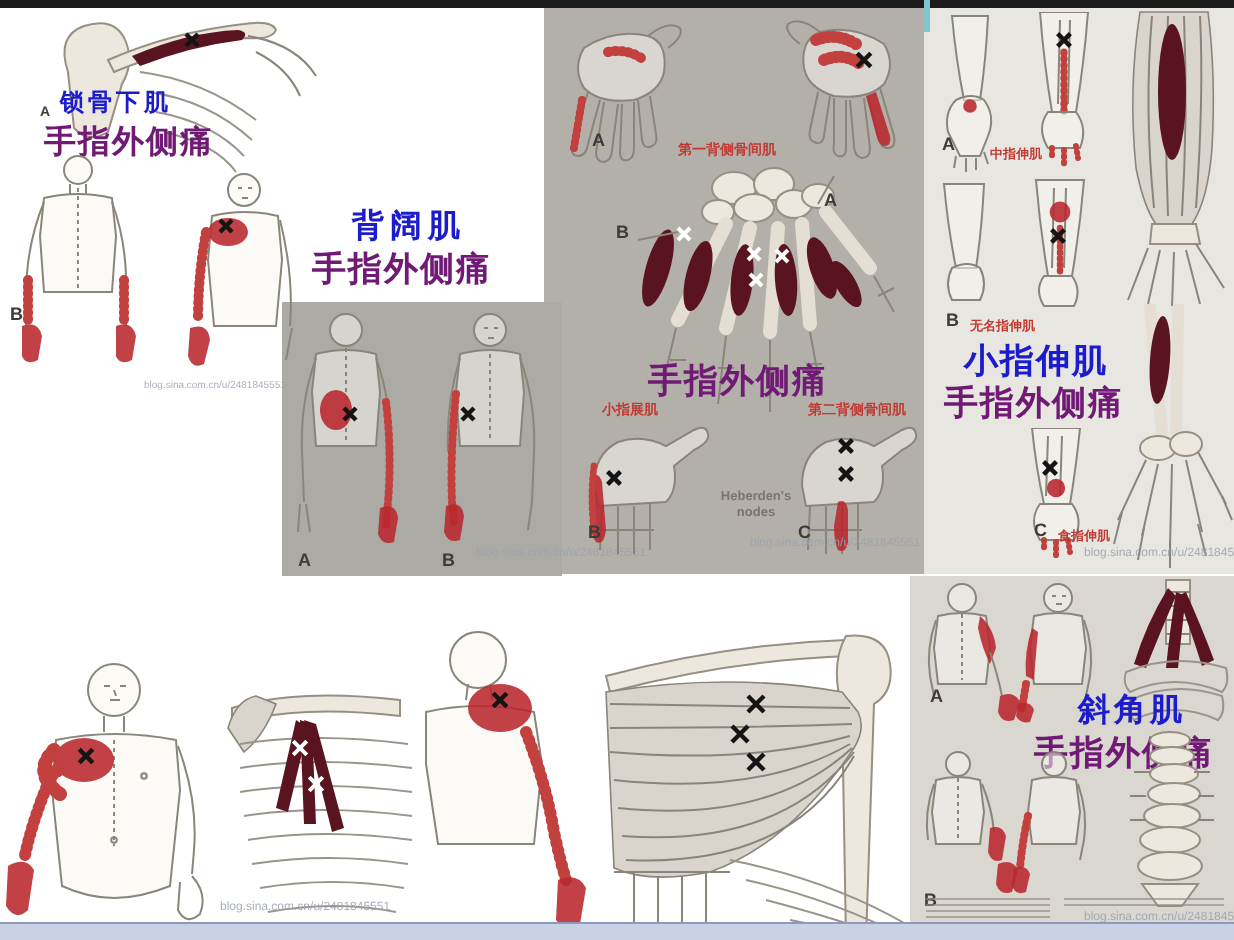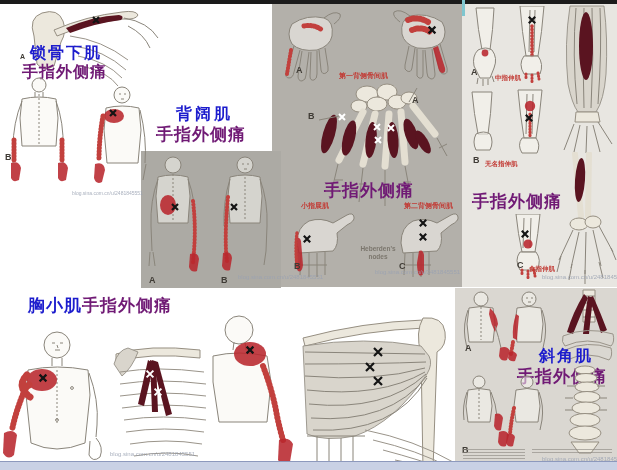--- a/index.html
+++ b/index.html
@@ -47,21 +47,21 @@
     <path class="bone" d="M30,26 Q62,12 98,8 Q112,6 114,11 Q112,16 99,15 Q64,19 33,32 Z"></path>
     <path class="maroon" d="M42,24 Q70,12 95,11 Q101,12 97,16 Q72,19 46,29 Z"></path>
     <path class="rib" d="M46,32 Q78,36 104,56"></path>
     <path class="rib" d="M50,42 Q80,46 102,66"></path>
     <path class="rib" d="M54,52 Q82,57 98,74"></path>
     <path class="rib" d="M58,62 Q84,68 94,82"></path>
     <path class="outl" d="M100,14 Q124,18 134,34 M104,22 Q120,30 126,44"></path>
     <path class="xb" d="M-3 -3 L3 3 M3 -3 L-3 3" transform="translate(72,16)"></path>
   </svg>
 
-  <div class="cjk blue" style="left:30px;top:45px;font-size:16px;letter-spacing:2px">锁骨下肌</div>
+  <div class="cjk blue" style="left:30px;top:45px;font-size:12px;letter-spacing:2px">锁骨下肌</div>
   <div class="cjk red" style="left:22px;top:64px;font-size:16px">手指外侧痛</div>
   <div class="letter" style="left:20px;top:53px;font-size:7px">A</div>
 
   <svg class="s" style="left:0px;top:68px" width="160" height="135" viewBox="0 0 160 135">
 
     <circle class="body" cx="39" cy="17" r="7"></circle>
     <path class="outl" d="M35,24 L35,29 M43,24 L43,29"></path>
     <path class="body" d="M22,31 Q39,27 56,31 L58,50 L56,78 L22,78 L20,50 Z"></path>
     <path class="outl" d="M39,26 L39,76" stroke-dasharray="2 2"></path>
     <path class="outl" d="M22,33 Q13,55 13,80 L13,95 M56,33 Q64,55 63,80 L63,95"></path>
@@ -218,20 +218,21 @@
   <svg class="s" style="left:560px;top:4px" width="57" height="150" viewBox="0 0 57 150">
     <path class="fiber" d="M10,2 Q4,40 8,80 Q12,100 18,108 L36,108 Q44,96 46,70 Q48,34 44,2 Z"></path>
     <path class="outl" d="M16,4 Q12,50 17,100 M24,4 Q22,54 24,104 M32,4 Q34,54 31,104 M40,4 Q42,44 38,100"></path>
     <ellipse class="maroon" cx="26" cy="42" rx="7" ry="34"></ellipse>
     <path class="bone" d="M16,108 L38,108 L40,118 L15,118 Z"></path>
     <path class="outl" d="M14,120 L4,146 M20,121 L14,148 M27,122 L26,149 M33,121 L40,148 M38,118 L52,140"></path>
   </svg>
 
   <div class="letter" style="left:473px;top:156px">B</div>
   <div class="tinyred" style="left:485px;top:161px;font-size:6.5px">无名指伸肌</div>
+  <div class="cjk blue" style="left:482px;top:172px;font-size:17px">小指伸肌</div>
   <div class="cjk red" style="left:472px;top:193px;font-size:17px">手指外侧痛</div>
 
   <svg class="s" style="left:502px;top:214px" width="55" height="65" viewBox="0 0 55 65">
     <path class="body" d="M14,0 L38,0 Q36,20 33,38 L20,38 Q16,20 14,0 Z"></path>
     <path class="outl" d="M22,4 L21,34 M29,4 L28,34"></path>
     <circle class="blob" cx="26" cy="30" r="4.6"></circle>
     <path class="body" d="M18,38 L34,38 Q40,46 35,56 L18,56 Q12,46 18,38 Z"></path>
     <path class="stip" stroke-width="3" stroke-dasharray="0.6 2.4" d="M20,56 L20,62 M26,57 L26,64 M32,56 L33,62"></path>
     <path class="xb" d="M-3.2 -3.2 L3.2 3.2 M3.2 -3.2 L-3.2 3.2" transform="translate(23,20)"></path>
   </svg>
@@ -242,23 +243,20 @@
     <line x1="20" y1="2" x2="26" y2="64" stroke="#e4dfd2" stroke-width="6" stroke-linecap="round"></line>
     <line x1="34" y1="2" x2="33" y2="64" stroke="#e4dfd2" stroke-width="6" stroke-linecap="round"></line>
     <ellipse class="maroon" cx="25" cy="28" rx="5" ry="22" transform="rotate(4 25 28)"></ellipse>
     <ellipse class="bone" cx="24" cy="72" rx="9" ry="6"></ellipse>
       <ellipse class="bone" cx="38" cy="70" rx="8" ry="6"></ellipse>
     <path class="outl" d="M18,78 L4,108 M24,80 L16,116 M31,80 L30,122 M38,78 L46,114 M44,74 L58,100"></path>
     <path class="outl" d="M6,104 L2,120 M17,112 L14,128 M30,118 L30,132 M44,110 L48,126 M56,96 L61,108"></path>
   </svg>
   <div class="wm" style="left:542px;top:274px">blog.sina.com.cn/u/2481845551</div>
 
-  <div class="cjk" style="left:28px;top:297px;font-size:17px">
-    <span class="blue">胸小肌</span><span class="red">手指外侧痛</span>
-  </div>
 
   <svg class="s" style="left:0px;top:325px" width="110" height="145" viewBox="0 0 110 145">
     <circle class="body" cx="57" cy="20" r="13"></circle>
     <path class="outl" d="M52,18 h3 M60,18 h3 M55,25 h5 M57,20 l1,3"></path>
     <path class="outl" d="M52,33 L52,41 M62,33 L62,41"></path>
     <path class="body" d="M28,45 Q57,39 88,45 L90,70 L85,118 Q70,124 57,124 Q44,124 31,118 L26,70 Z"></path>
     <path class="outl" d="M57,45 L57,98" stroke-dasharray="2 2"></path>
     <circle class="outl" cx="72" cy="63" r="1.4"></circle>
       <circle class="outl" cx="57" cy="95" r="1.4"></circle>
     <path class="outl" d="M89,48 Q99,75 97,100 L96,112 M96,113 Q104,122 100,132 Q93,138 89,130 L90,116"></path>

